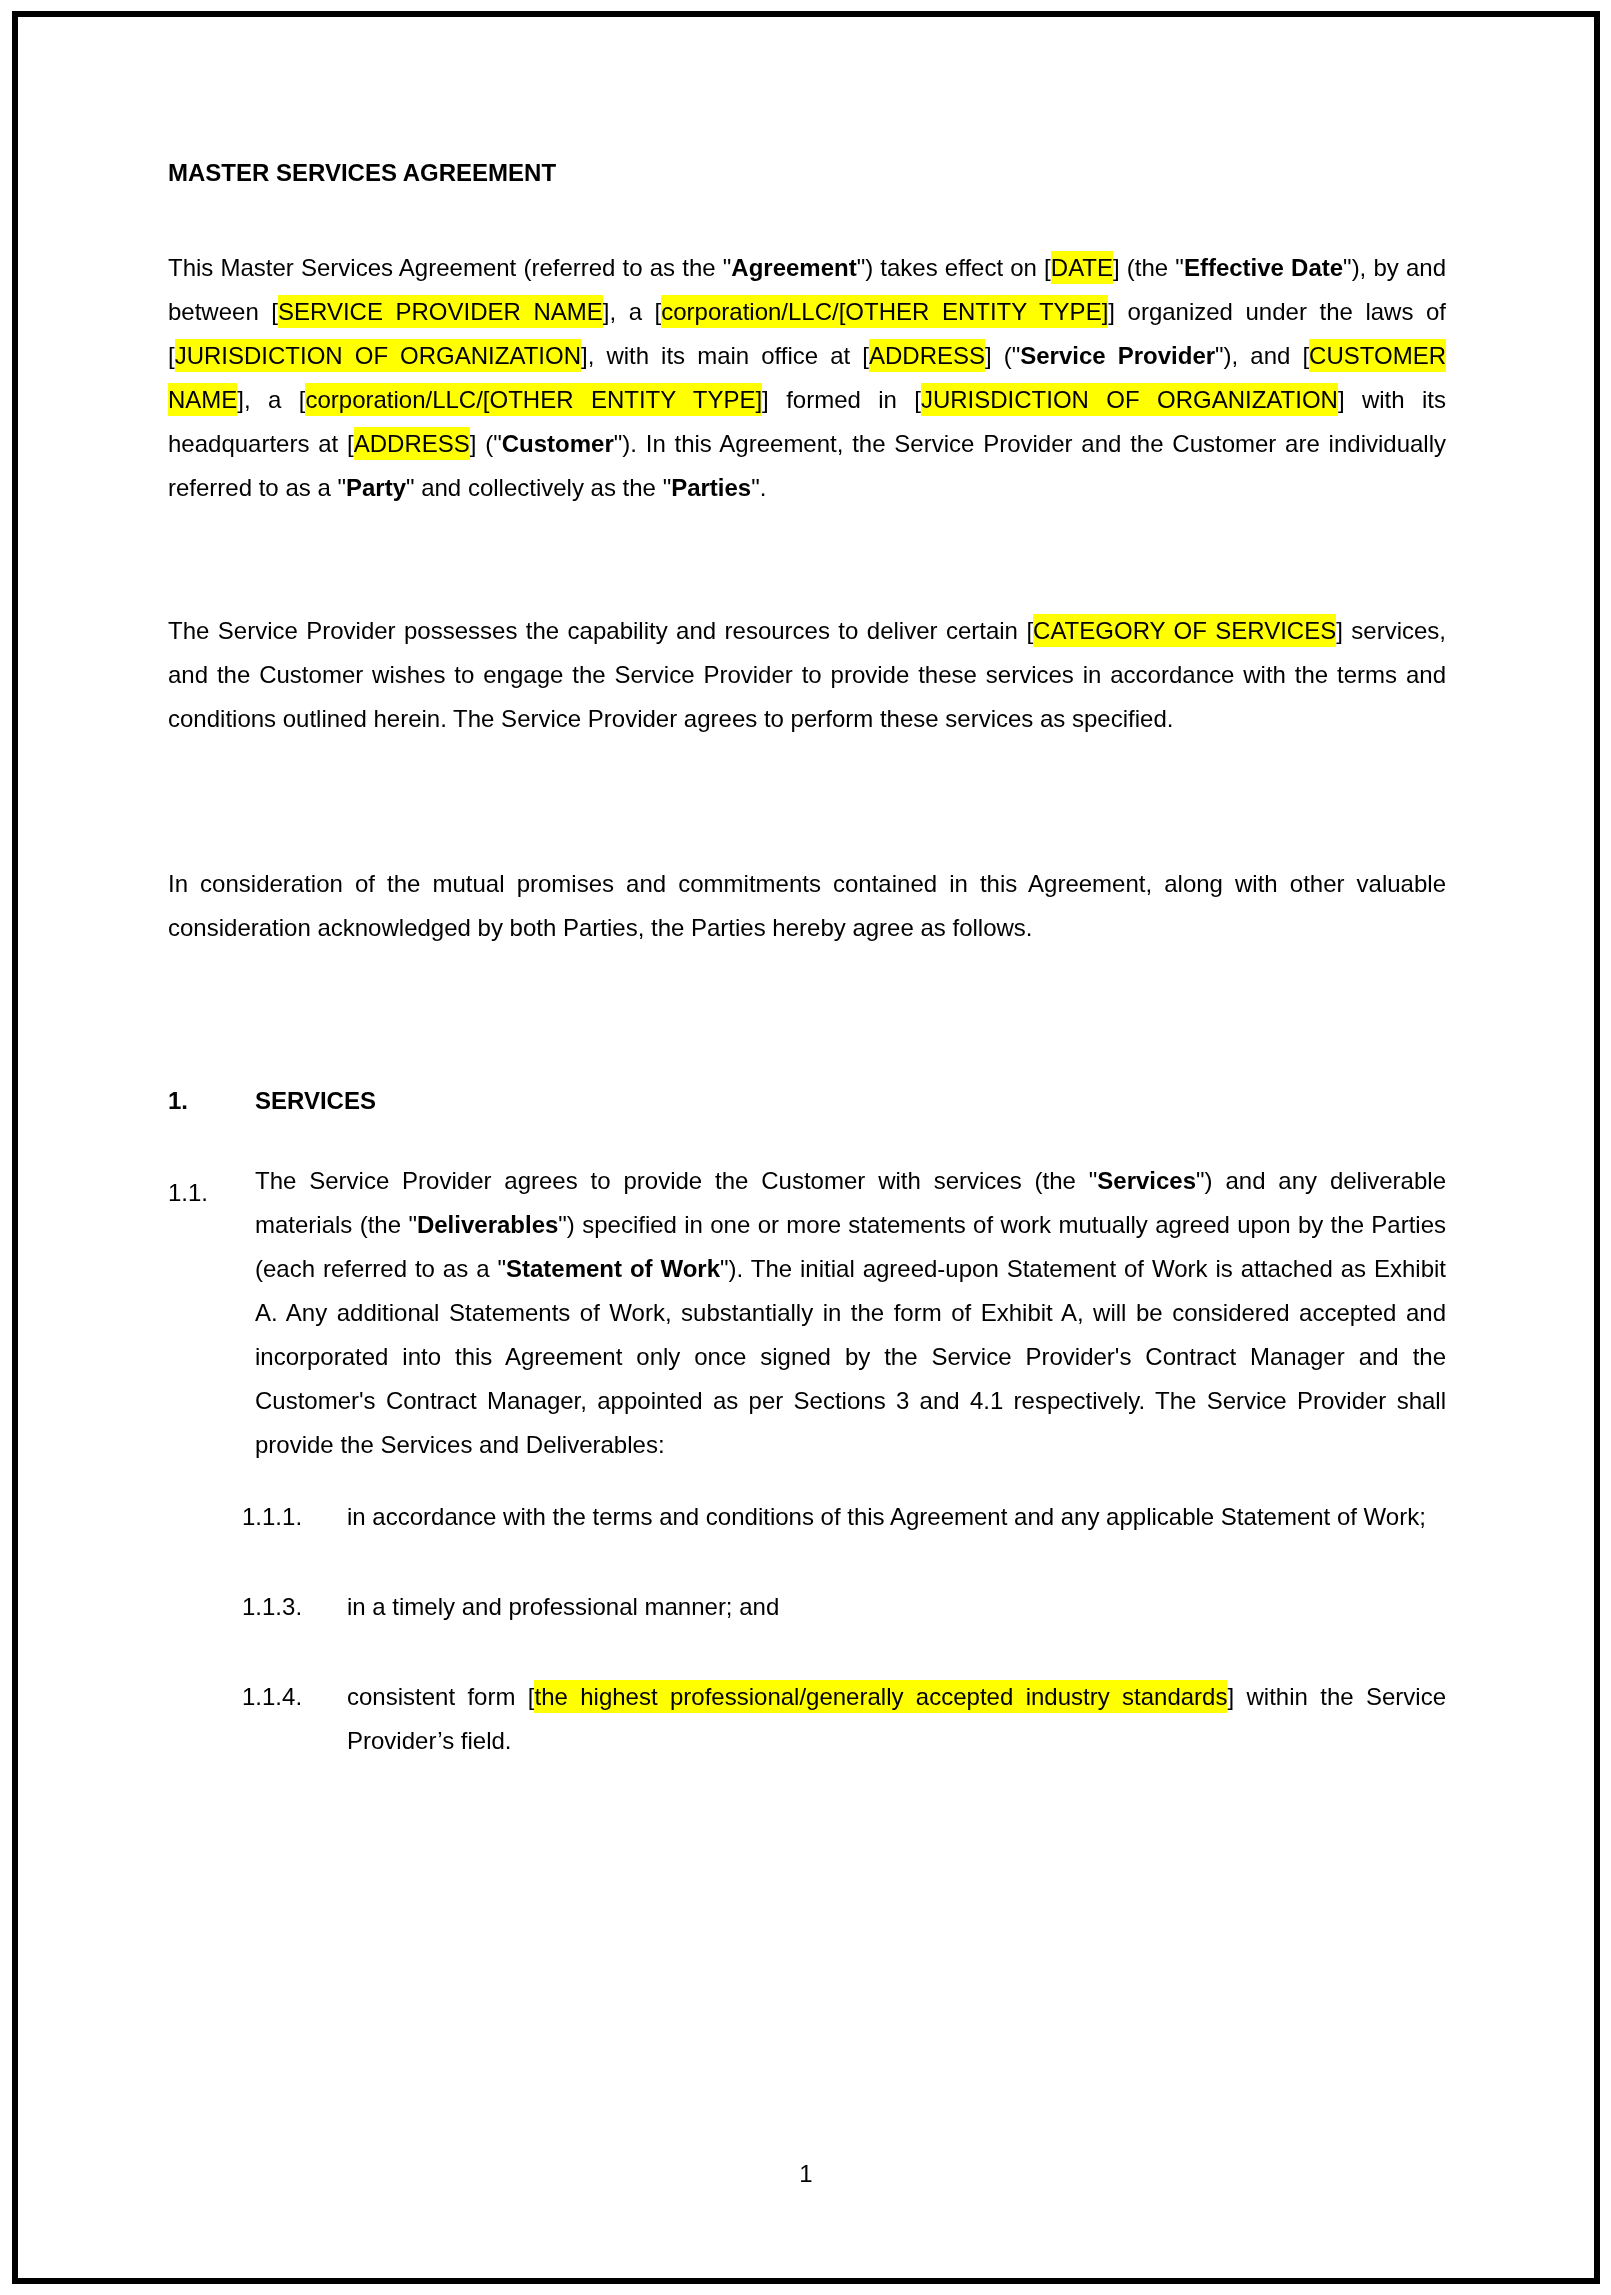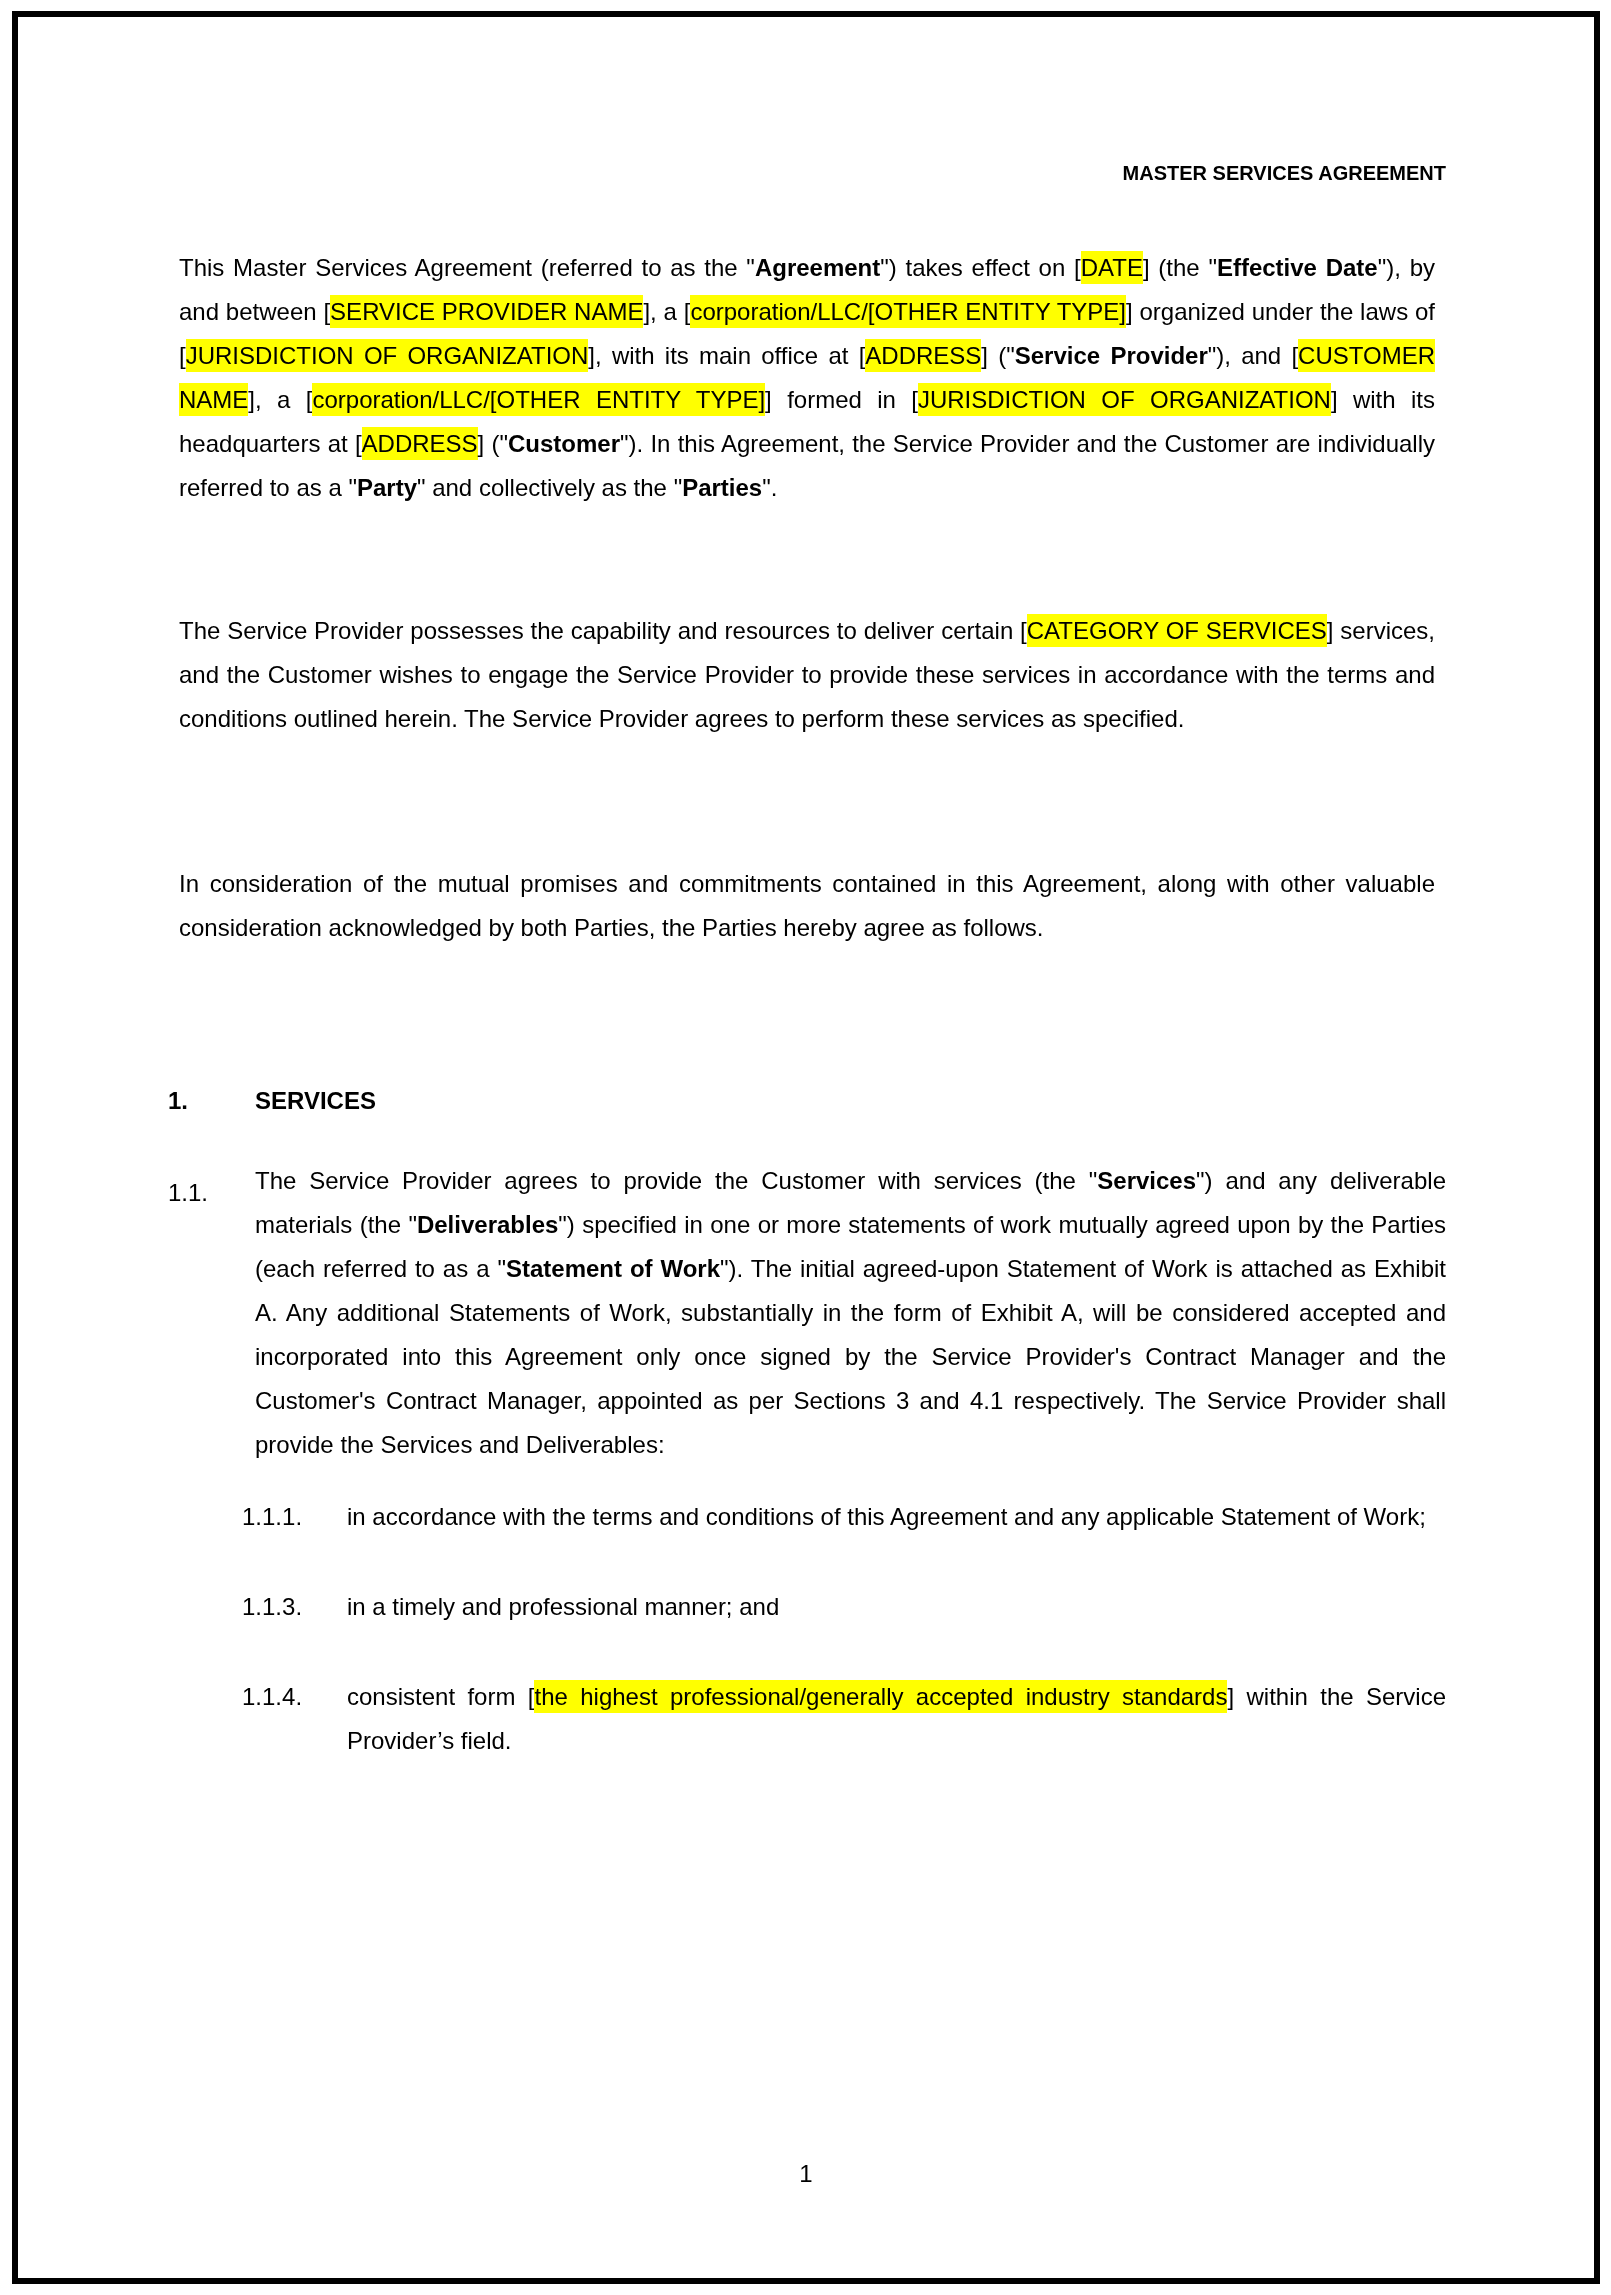--- a/index.html
+++ b/index.html
@@ -27,27 +27,27 @@
     pointer-events: none;
   }
   .content {
     position: absolute;
     left: 168px;
     top: 0;
     width: 1278px;
   }
   .title {
     margin: 151px 0 0 0;
-    font-size: 20px;
+    font-size: 24px;
     font-weight: 700;
-    text-align: right;
+    text-align: left;
     line-height: 44px;
   }
   .para {
-    margin: 11px;
+    margin: 0;
     text-align: justify;
     line-height: 44px;
   }
   .p-intro { margin-top: 51px; }
   .p-recital { margin-top: 99px; }
   .p-consideration { margin-top: 121px; }
   .heading {
     margin-top: 129px;
     position: relative;
     padding-left: 87px;

